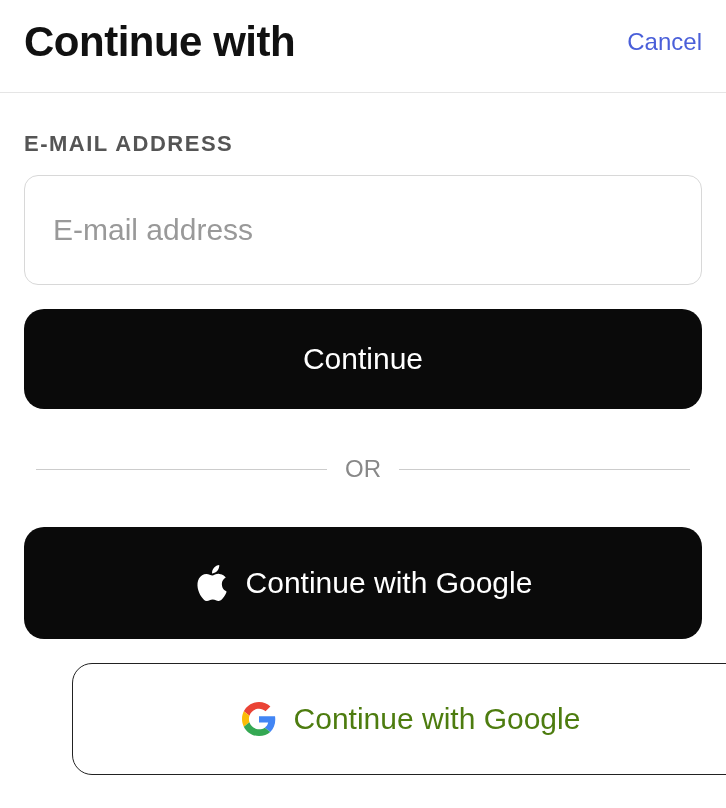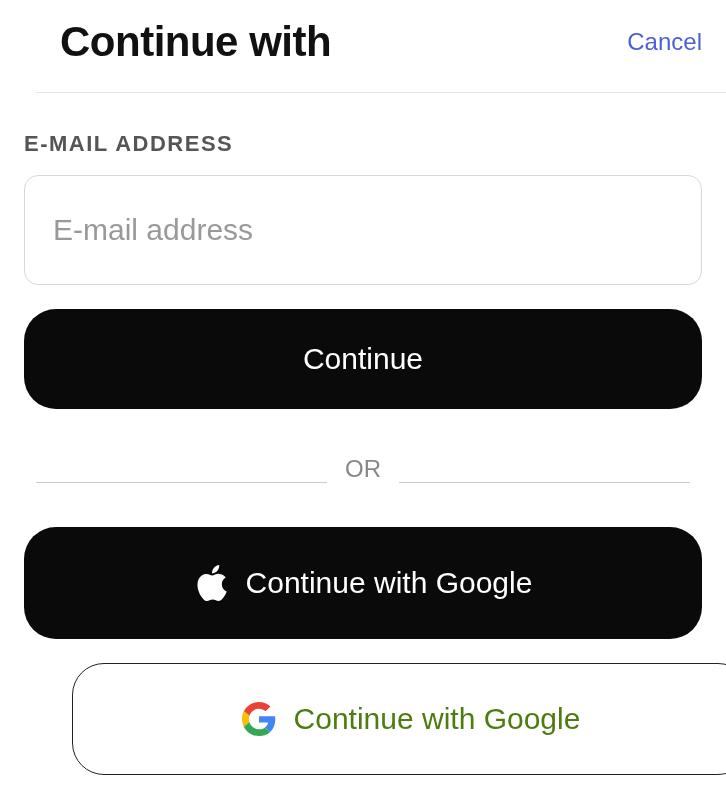--- a/index.html
+++ b/index.html
@@ -11,21 +11,20 @@
       font-family: -apple-system, BlinkMacSystemFont, "Segoe UI", Helvetica, Arial, sans-serif;
       background: #fff;
       width: 726px;
     }
     .header {
       display: flex;
       justify-content: space-between;
       align-items: center;
       padding: 18px 24px 26px 24px;
       border-bottom: 1px solid #e5e5e5;
-      margin-left: 36px;
     }
     .title {
       font-size: 42px;
       font-weight: 700;
       color: #111;
       letter-spacing: -0.5px;
     }
     .cancel {
       font-size: 24px;
       font-weight: 500;
@@ -53,38 +52,38 @@
       font-size: 30px;
       color: #333;
       outline: none;
     }
     .email-input::placeholder {
       color: #999;
     }
     .btn {
       width: 100%;
       height: 100px;
-      border-radius: 32px;
+      border-radius: 20px;
       font-size: 30px;
       font-weight: 500;
       cursor: pointer;
       display: flex;
       align-items: center;
       justify-content: center;
       gap: 18px;
     }
     .btn-continue {
       background: #0a0a0a;
       color: #fff;
       border: none;
       margin-top: 24px;
     }
     .divider {
       display: flex;
-      align-items: flex-end;
+      align-items: center;
       margin: 46px 12px 44px 12px;
       gap: 18px;
     }
     .divider-line {
       flex: 1;
       height: 1px;
       background: #ccc;
     }
     .divider-text {
       font-size: 24px;

